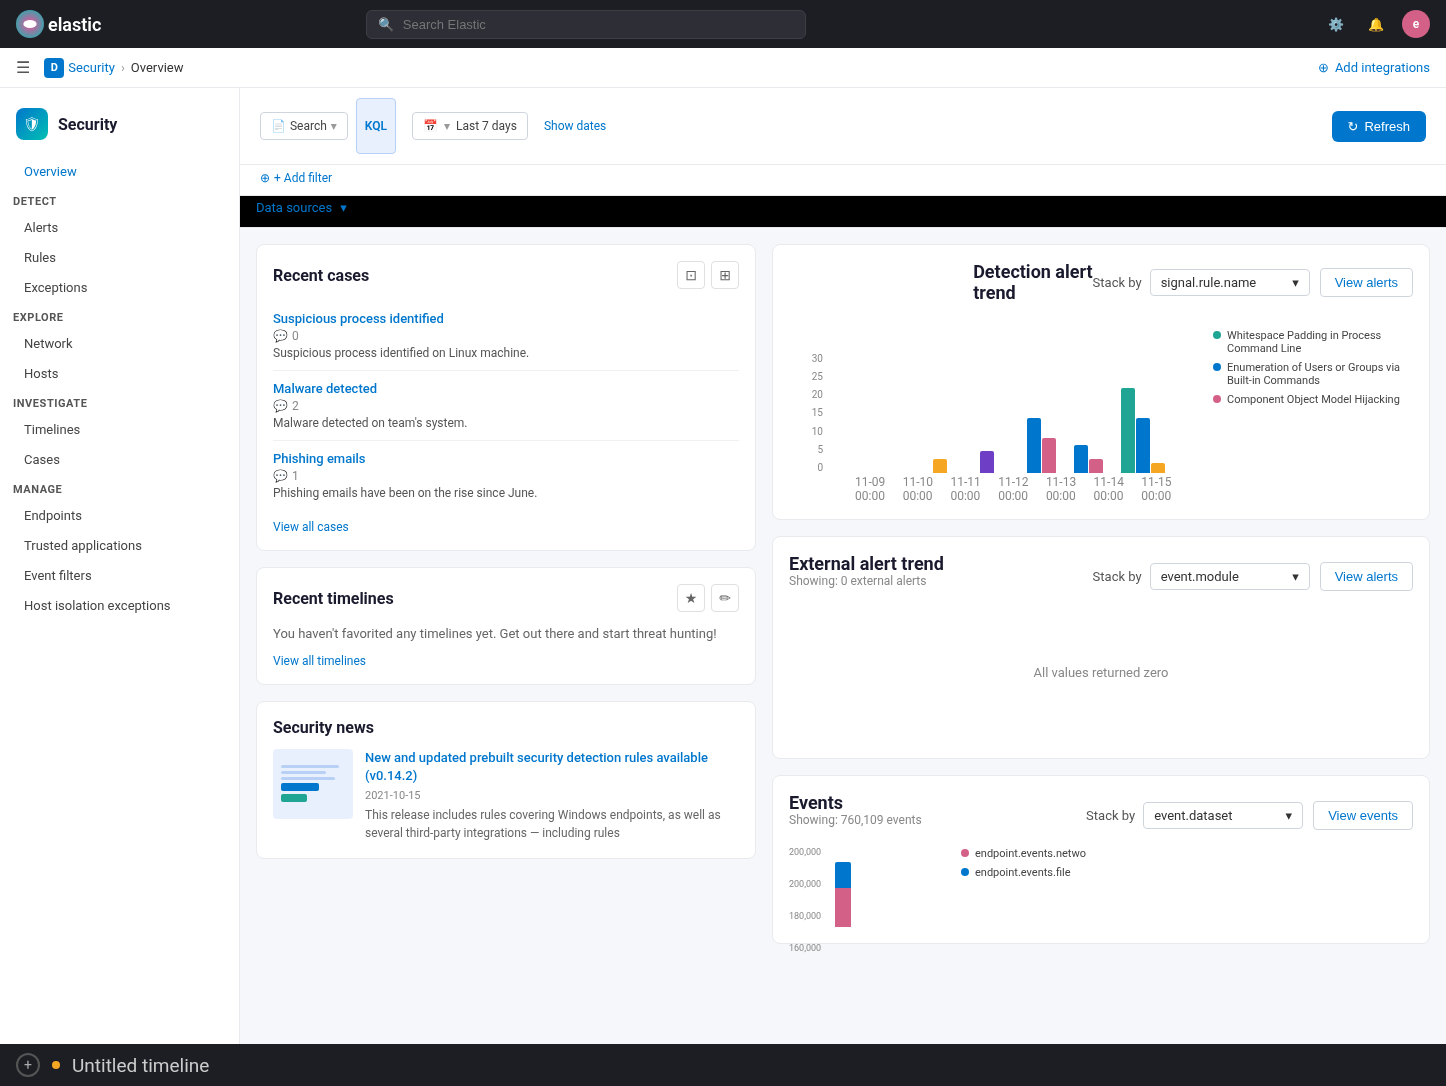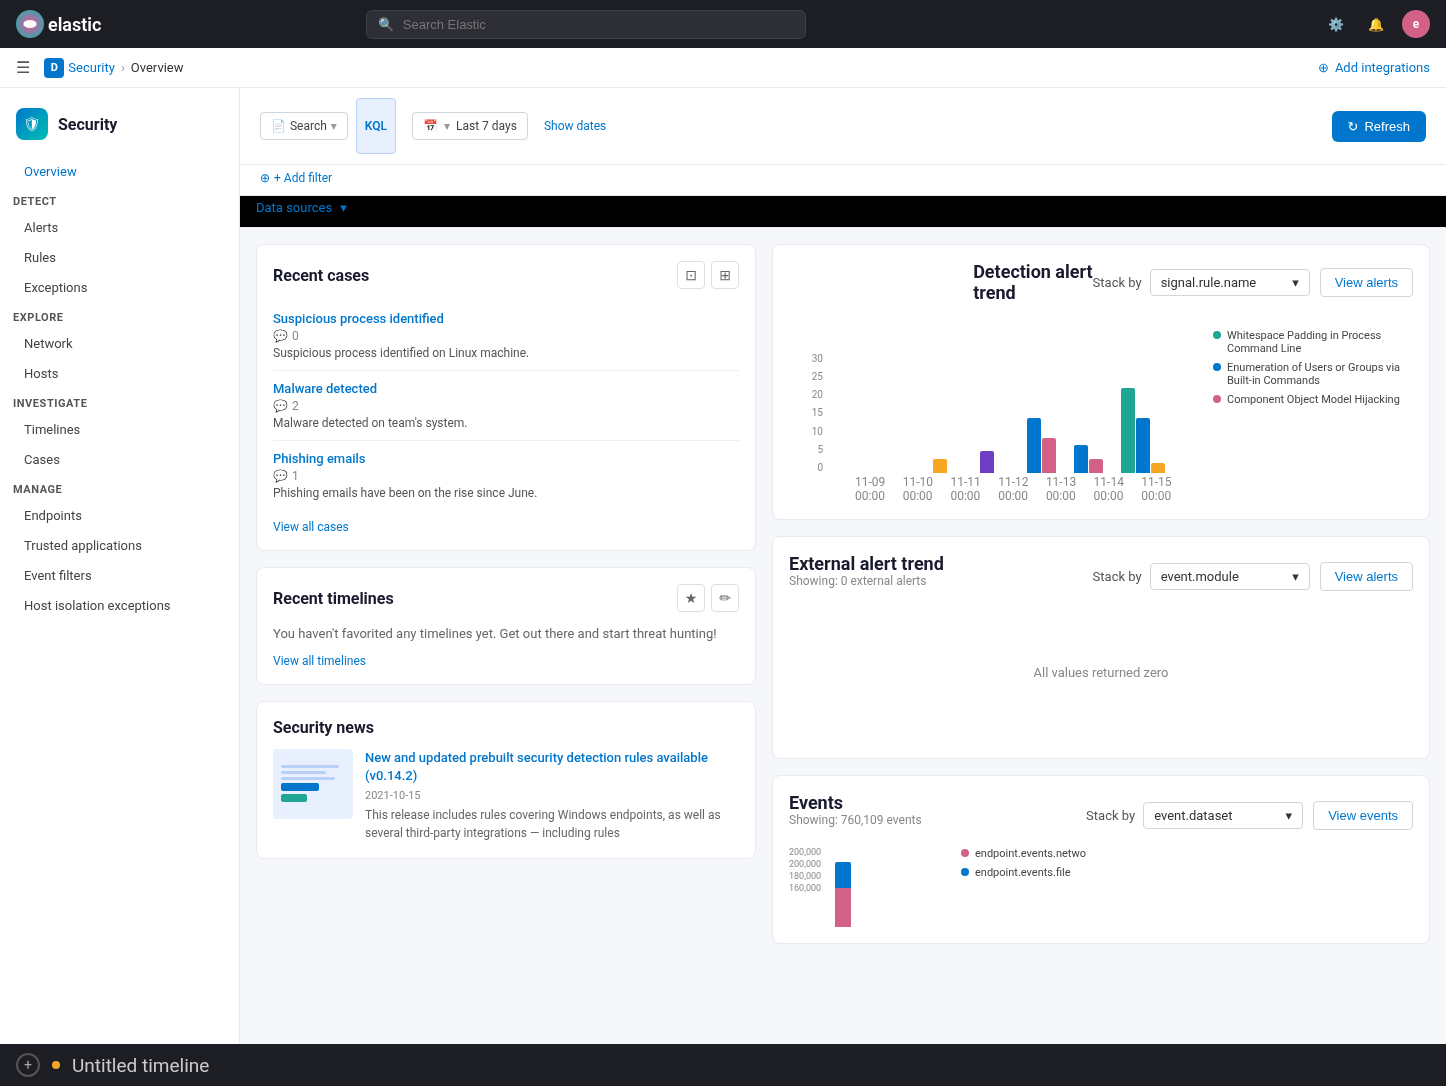--- a/index.html
+++ b/index.html
@@ -432,21 +432,21 @@
                 <div class="stack-by-select">
                   <span>event.dataset</span>
                   <span>▾</span>
                 </div>
               </div>
               <button class="view-btn">View events</button>
             </div>
           </div>
           <div style="display:flex;gap:12px;margin-top:8px;">
             <div style="width:160px;height:80px;position:relative;display:flex;align-items:flex-end;gap:2px;">
-              <div style="font-size:9px;color:#888;position:absolute;left:0;top:0;display:flex;flex-direction:column;gap:2px;">
+              <div style="font-size:9px;color:#888;position:absolute;left:0;top:0;display:flex;flex-direction:column;gap:22px;">
                 <span>200,000</span>
                 <span>200,000</span>
                 <span>180,000</span>
                 <span>160,000</span>
               </div>
               <div style="margin-left:46px;display:flex;gap:2px;align-items:flex-end;height:80px;">
                 <div style="width:16px;height:65px;background:linear-gradient(to top, #d36086 60%, #0077cc 40%);border-radius:2px 2px 0 0;"></div>
               </div>
             </div>
             <div class="chart-legend" style="margin-top:0;">

